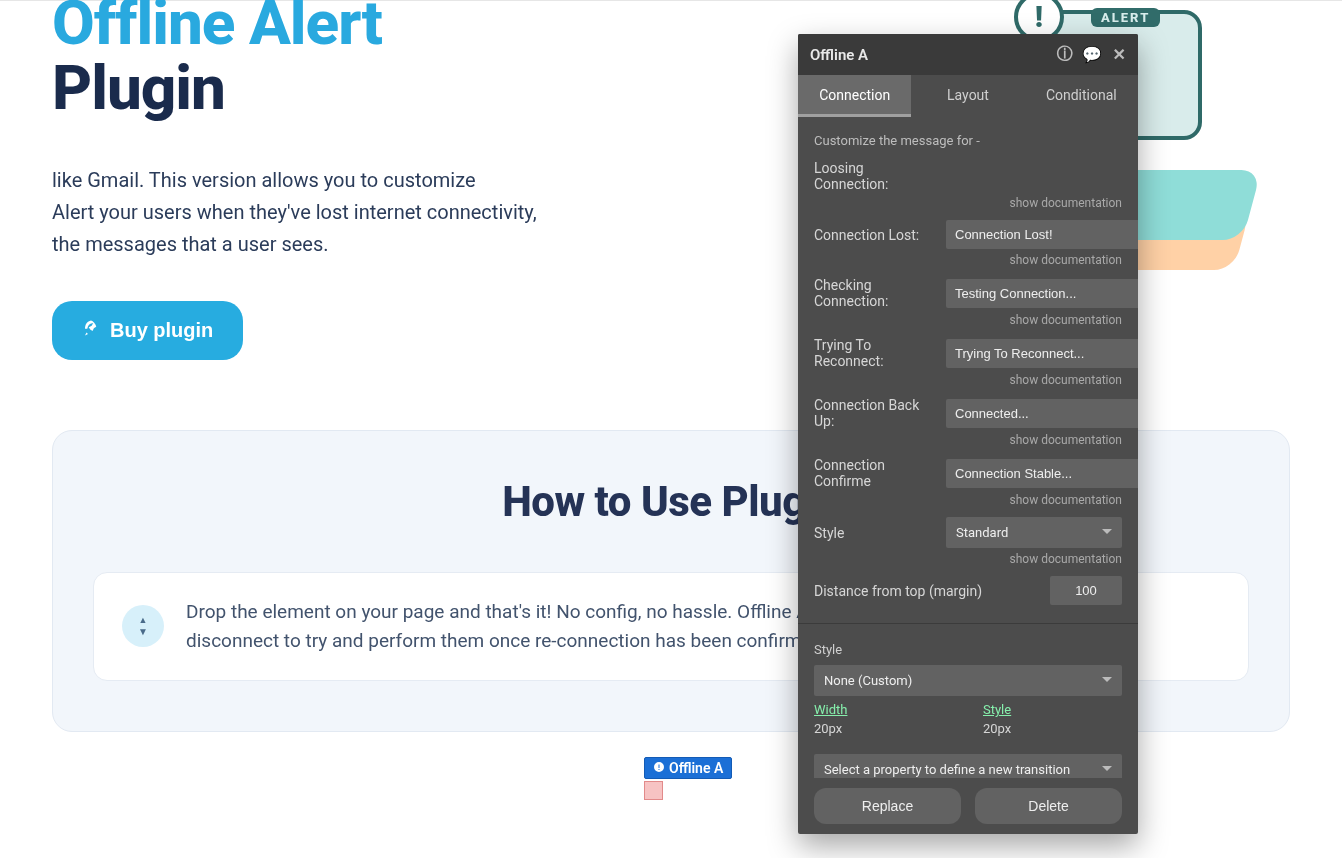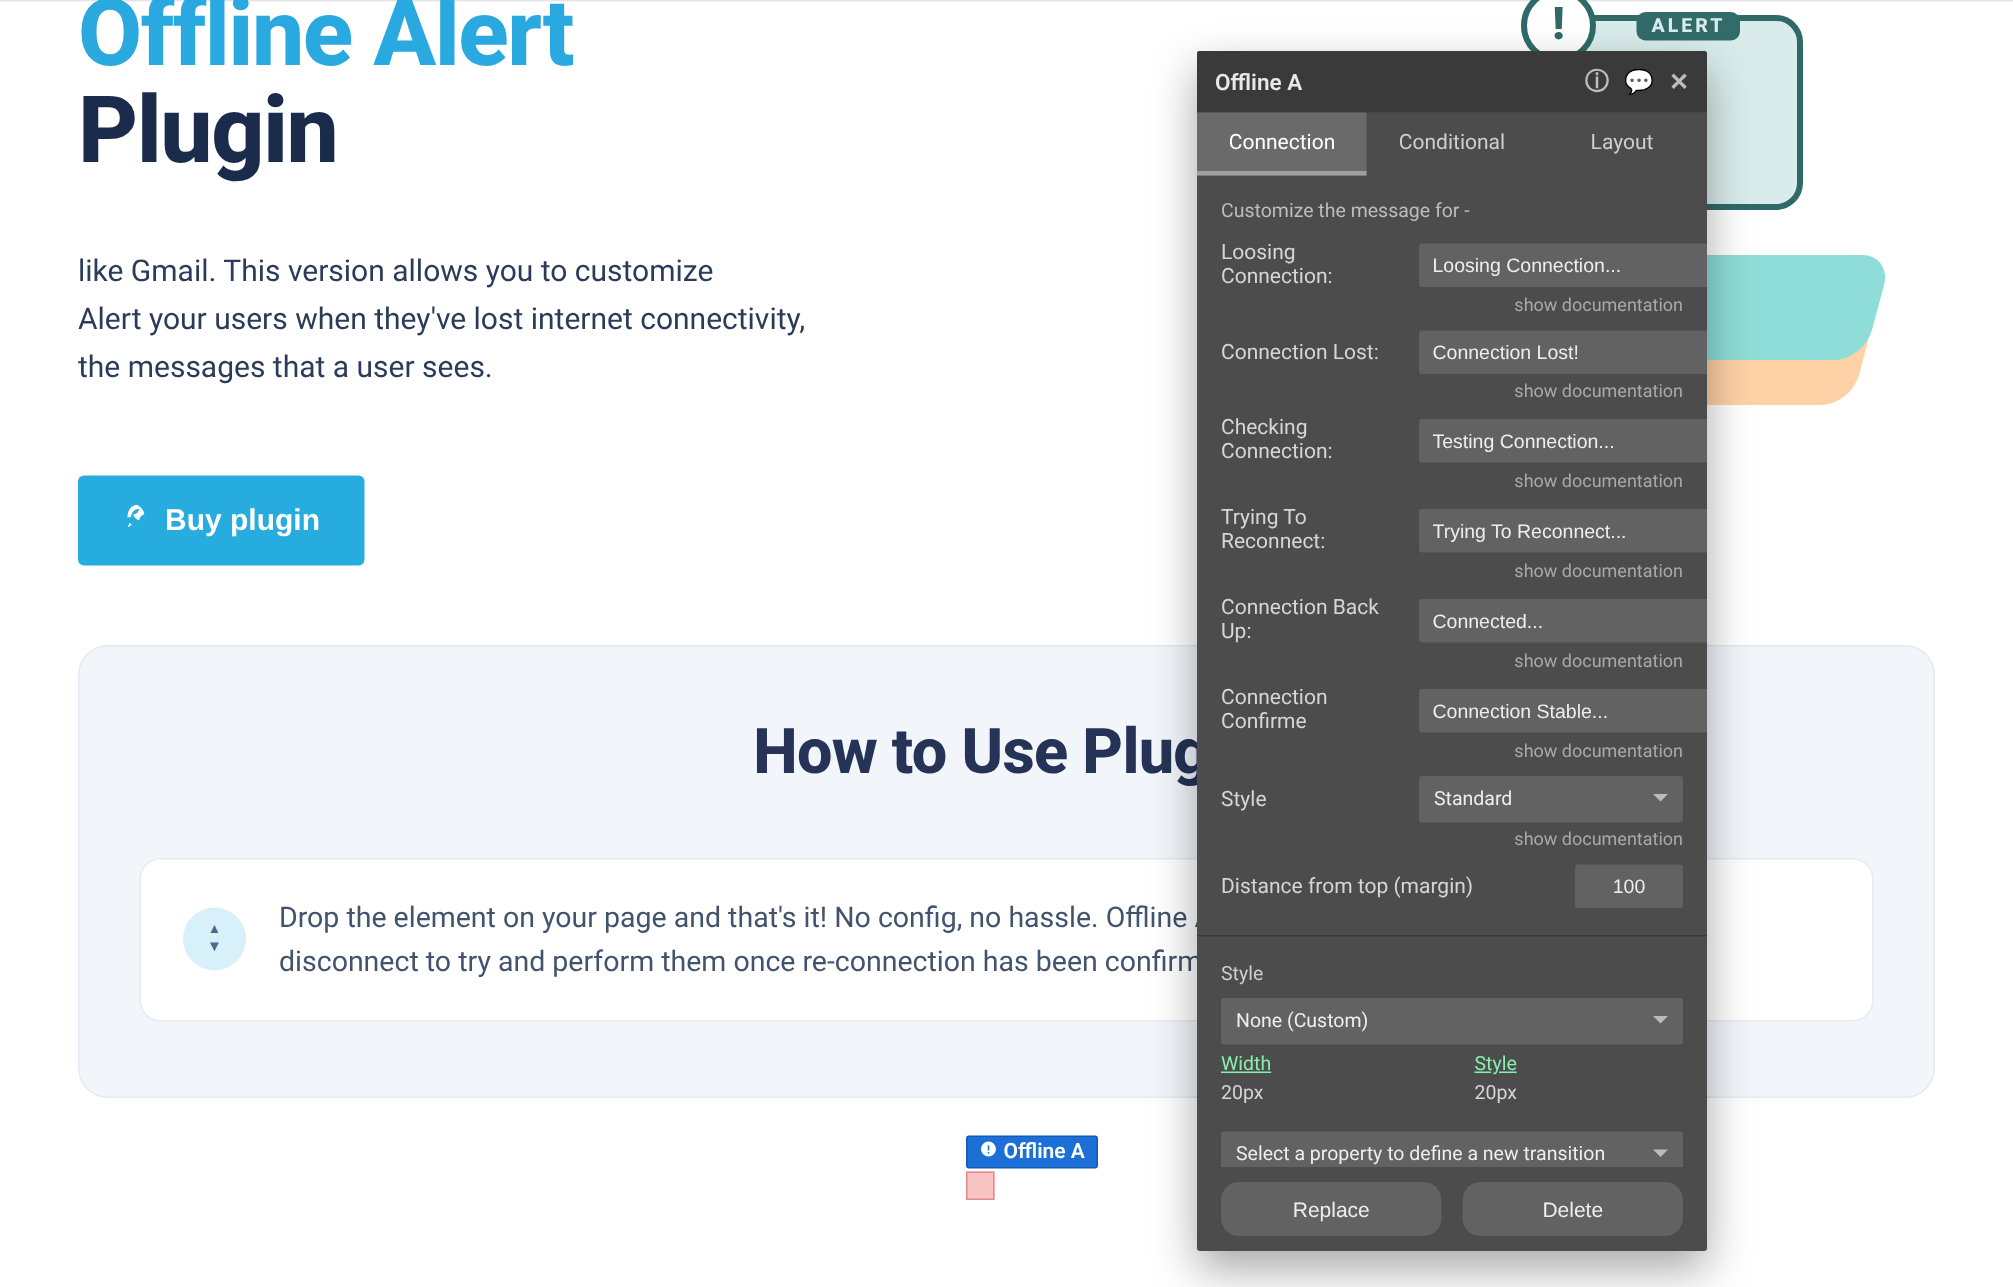--- a/index.html
+++ b/index.html
@@ -77,30 +77,30 @@
     letter-spacing: -1px;
   }
   .hero h1 .blue { color: #29a9df; }
   .hero .desc {
     margin-top: 44px;
     font-size: 20px;
     color: #2b3c5a;
     line-height: 1.6;
   }
   .buy-btn {
-    margin-top: 57px;
+    margin-top: 41px;
     display: inline-flex;
     align-items: center;
     gap: 10px;
     background: #27ace0;
     color: #fff;
     font-weight: 700;
     font-size: 20px;
     border: none;
-    border-radius: 4px;
+    border-radius: 20px;
     padding: 18px 30px;
     cursor: pointer;
   }
   .buy-btn svg { width: 18px; height: 18px; fill: #fff; }
 
   
   .howto {
     position: absolute;
     left: 52px; right: 52px;
     top: 430px;
@@ -384,30 +384,29 @@
     <span>Offline A</span>
     <div class="hicons">
       <span>ⓘ</span>
       <span>💬</span>
       <span class="close">✕</span>
     </div>
   </div>
 
   <div class="panel-tabs">
     <div class="panel-tab active">Connection</div>
+    <div class="panel-tab">Layout</div>
     <div class="panel-tab">Conditional</div>
-    <div class="panel-tab">Layout</div>
   </div>
 
   <div class="panel-body">
     <div class="caption">Customize the message for -</div>
 
     <div class="field-row">
       <div class="field-label">Loosing Connection:</div>
-      <input class="field-input" value="Loosing Connection..." style="">
     </div>
     <div class="doc-link">show documentation</div>
 
     <div class="field-row">
       <div class="field-label">Connection Lost:</div>
       <input class="field-input" value="Connection Lost!" style="">
     </div>
     <div class="doc-link">show documentation</div>
 
     <div class="field-row">

